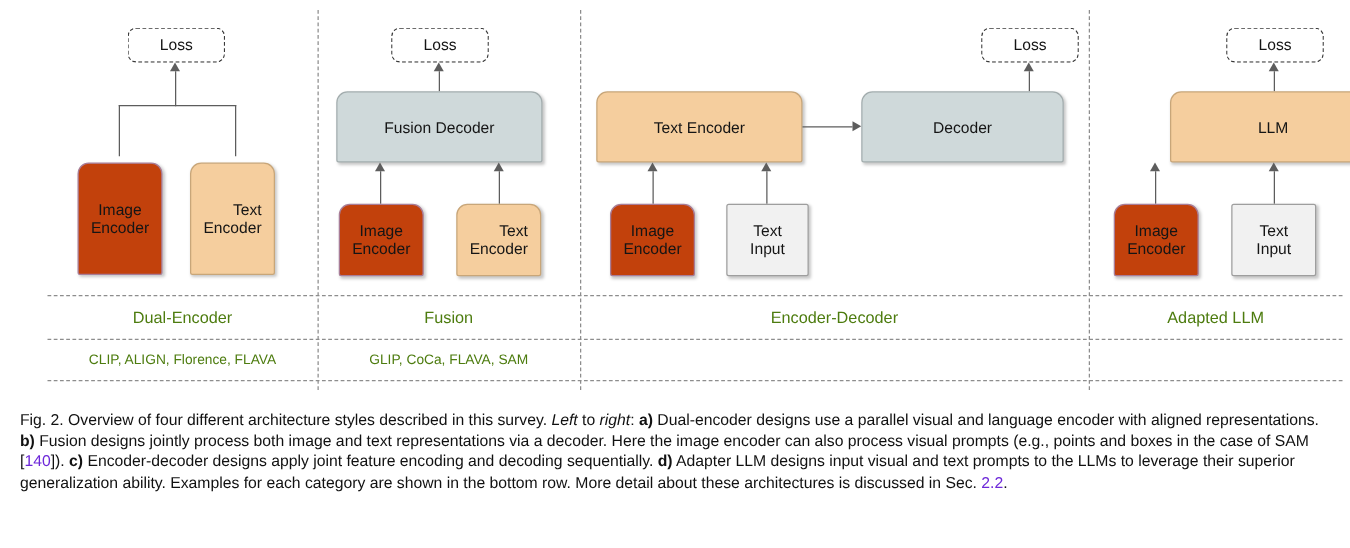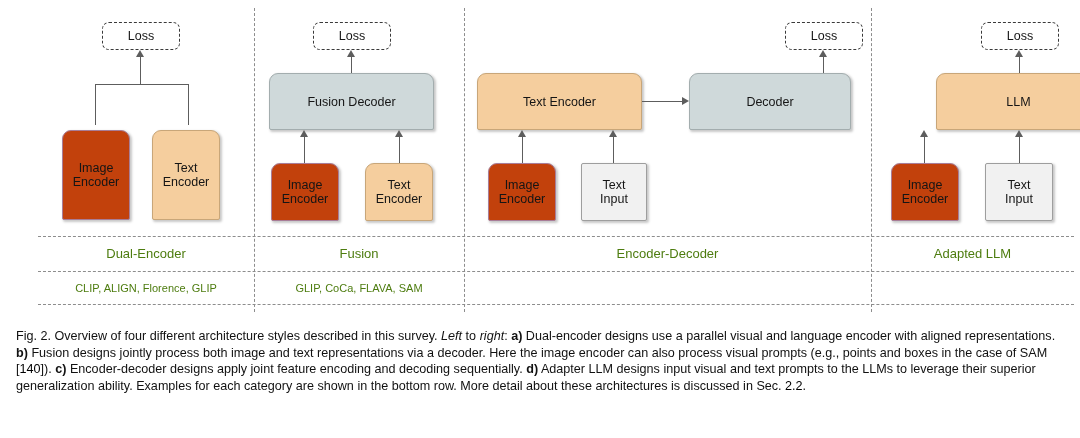--- a/index.html
+++ b/index.html
@@ -44,21 +44,21 @@
     text-align: center;
     font-size: 12.5px;
     line-height: 14px;
     color: #151515;
     border: 1px solid #9a9a9a;
     border-radius: 9px 9px 2px 2px;
     box-shadow: 1.5px 1.5px 2.5px rgba(0,0,0,0.22);
     white-space: pre-line;
   }
   .n-pink  { background: #c2410c; border-color: #a87d98; }
-  .n-orange{ background: #f5ce9e; border-color: #cba madeup; }
+  .n-orange{ background: #f5ce9e; border-color: #cba madeup; text-align: right; }
   .n-orange{ background: #f5ce9e; border-color: #c8a679; }
   .n-blue  { background: #cfd9da; border-color: #a3adae; }
   .n-white { background: #f1f1f1; border-color: #9e9e9e; border-radius: 2px; }
 
   .loss {
     position: absolute;
     box-sizing: border-box;
     display: flex; align-items: center; justify-content: center;
     font-size: 12.5px;
     color: #151515;
@@ -107,21 +107,21 @@
     position: absolute;
     left: 16px; top: 328px;
     width: 1050px;
     font-size: 12.6px;
     line-height: 16.7px;
     color: #111111;
     text-align: left;
   }
   #caption b { font-weight: bold; }
   #caption i { font-style: italic; margin-top: 20px; }
-  .ref { color: #000000; }
+  .ref { color: #6d28d9; }
 </style>
 </head>
 <body>
 
 <div id="figure">
 
   <div class="vdiv" style="left:238px;"></div>
   <div class="vdiv" style="left:448px;"></div>
   <div class="vdiv" style="left:855px;"></div>
 
@@ -191,20 +191,20 @@
   <div class="node n-pink" style="left:875px; top:163px; width:68px; height:58px;">Image
 Encoder</div>
   <div class="node n-white" style="left:969px; top:163px; width:68px; height:58px;">Text
 Input</div>
 
   <div class="rowcell r-style" style="left:22px; top:236px; width:216px; height:35px;">Dual-Encoder</div>
   <div class="rowcell r-style" style="left:238px; top:236px; width:210px; height:35px;">Fusion</div>
   <div class="rowcell r-style" style="left:448px; top:236px; width:407px; height:35px;">Encoder-Decoder</div>
   <div class="rowcell r-style" style="left:855px; top:236px; width:203px; height:35px;">Adapted LLM</div>
 
-  <div class="rowcell r-examples" style="left:22px; top:271px; width:216px; height:33px;">CLIP, ALIGN, Florence, GLIP</div>
+  <div class="rowcell r-examples" style="left:22px; top:271px; width:216px; height:33px;">CLIP, ALIGN, Florence, FLAVA</div>
   <div class="rowcell r-examples" style="left:238px; top:271px; width:210px; height:33px;">GLIP, CoCa, FLAVA, SAM</div>
 
 </div>
 
 <div id="caption">
   <span>Fig. 2.</span><span> Overview of four different architecture styles described in this survey. </span><i>Left</i><span> to </span><i>right</i><span>: </span><b>a)</b><span> Dual-encoder designs use a parallel visual and language encoder with aligned representations. </span><b>b)</b><span> Fusion designs jointly process both image and text representations via a decoder. Here the image encoder can also process visual prompts (e.g., points and boxes in the case of SAM [</span><a class="ref">140</a><span>]). </span><b>c)</b><span> Encoder-decoder designs apply joint feature encoding and decoding sequentially. </span><b>d)</b><span> Adapter LLM designs input visual and text prompts to the LLMs to leverage their superior generalization ability. Examples for each category are shown in the bottom row. More detail about these architectures is discussed in Sec. </span><a class="ref">2.2</a><span>.</span>
 </div>
 
 </body></html>

